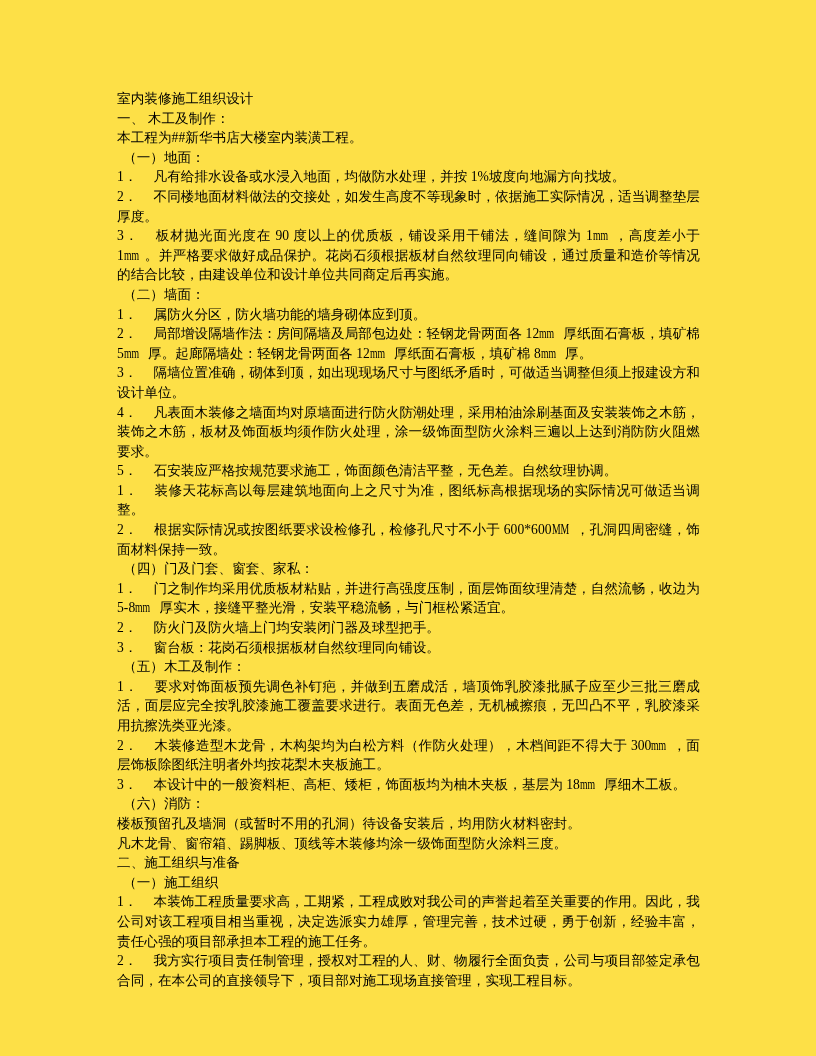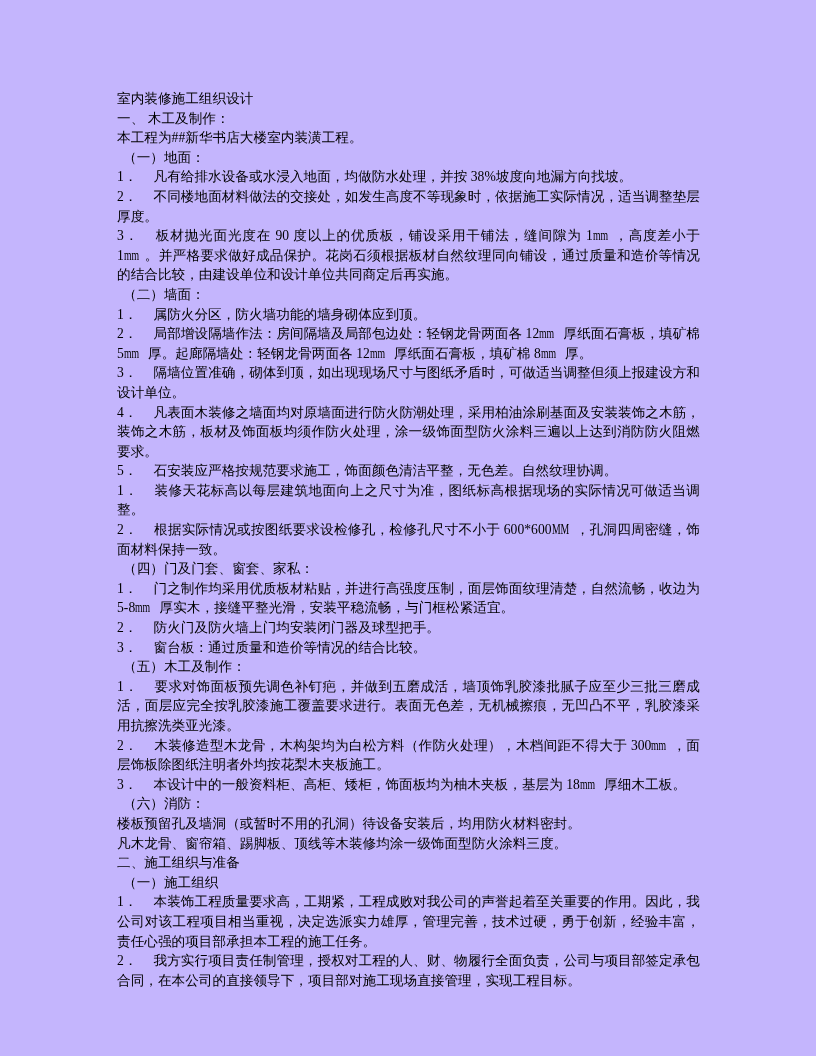--- a/index.html
+++ b/index.html
@@ -12,21 +12,21 @@
     width: 816px;
     height: 1056px;
     overflow: hidden;
     font-family: "Liberation Serif", "DejaVu Serif", serif;
     color: #000000;
   }
   .page {
     position: relative;
     width: 816px;
     height: 1056px;
-    background: #c4b5fd;
+    background: #fde047;
     box-sizing: border-box;
   }
   .doc-body {
     position: absolute;
     left: 117px;
     top: 89px;
     width: 583px;
   }
   .line {
     font-size: 13.6px;
@@ -79,35 +79,35 @@
 </style>
 </head>
 <body>
 
 <div class="page">
   <div class="doc-body" id="doc-body">
       <div class="line title">室内装修施工组织设计</div>
       <div class="line heading1">一、 木工及制作：</div>
       <div class="line plain">本工程为##新华书店大楼室内装潢工程。</div>
       <div class="line subheading">（一）地面：</div>
-      <div class="line numbered"><span class="num">1．</span><span class="num-gap"></span><span>凡有给排水设备或水浸入地面，均做防水处理，并按 38%坡度向地漏方向找坡。</span></div>
+      <div class="line numbered"><span class="num">1．</span><span class="num-gap"></span><span>凡有给排水设备或水浸入地面，均做防水处理，并按 1%坡度向地漏方向找坡。</span></div>
       <div class="line numbered"><span class="num">2．</span><span class="num-gap"></span><span>不同楼地面材料做法的交接处，如发生高度不等现象时，依据施工实际情况，适当调整垫层厚度。</span></div>
       <div class="line numbered"><span class="num">3．</span><span class="num-gap"></span><span>板材抛光面光度在 90 度以上的优质板，铺设采用干铺法，缝间隙为 <span class="nowrap-unit">1<span class="unit">mm</span></span>，高度差小于 <span class="nowrap-unit">1<span class="unit">mm</span></span>。并严格要求做好成品保护。花岗石须根据板材自然纹理同向铺设，通过质量和造价等情况的结合比较，由建设单位和设计单位共同商定后再实施。</span></div>
       <div class="line subheading">（二）墙面：</div>
       <div class="line numbered"><span class="num">1．</span><span class="num-gap"></span><span>属防火分区，防火墙功能的墙身砌体应到顶。</span></div>
       <div class="line numbered"><span class="num">2．</span><span class="num-gap"></span><span>局部增设隔墙作法：房间隔墙及局部包边处：轻钢龙骨两面各 <span class="nowrap-unit">12<span class="unit">mm</span></span> 厚纸面石膏板，填矿棉 <span class="nowrap-unit">5<span class="unit">mm</span></span> 厚。起廊隔墙处：轻钢龙骨两面各 <span class="nowrap-unit">12<span class="unit">mm</span></span> 厚纸面石膏板，填矿棉 <span class="nowrap-unit">8<span class="unit">mm</span></span> 厚。</span></div>
       <div class="line numbered"><span class="num">3．</span><span class="num-gap"></span><span>隔墙位置准确，砌体到顶，如出现现场尺寸与图纸矛盾时，可做适当调整但须上报建设方和设计单位。</span></div>
       <div class="line numbered"><span class="num">4．</span><span class="num-gap"></span><span>凡表面木装修之墙面均对原墙面进行防火防潮处理，采用柏油涂刷基面及安装装饰之木筋，装饰之木筋，板材及饰面板均须作防火处理，涂一级饰面型防火涂料三遍以上达到消防防火阻燃要求。</span></div>
       <div class="line numbered"><span class="num">5．</span><span class="num-gap"></span><span>石安装应严格按规范要求施工，饰面颜色清洁平整，无色差。自然纹理协调。</span></div>
       <div class="line numbered"><span class="num">1．</span><span class="num-gap"></span><span>装修天花标高以每层建筑地面向上之尺寸为准，图纸标高根据现场的实际情况可做适当调整。</span></div>
       <div class="line numbered"><span class="num">2．</span><span class="num-gap"></span><span>根据实际情况或按图纸要求设检修孔，检修孔尺寸不小于 <span class="nowrap-unit">600*600<span class="unit">MM</span></span>，孔洞四周密缝，饰面材料保持一致。</span></div>
       <div class="line subheading">（四）门及门套、窗套、家私：</div>
       <div class="line numbered"><span class="num">1．</span><span class="num-gap"></span><span>门之制作均采用优质板材粘贴，并进行高强度压制，面层饰面纹理清楚，自然流畅，收边为 5-<span class="nowrap-unit">8<span class="unit">mm</span></span> 厚实木，接缝平整光滑，安装平稳流畅，与门框松紧适宜。</span></div>
       <div class="line numbered"><span class="num">2．</span><span class="num-gap"></span><span>防火门及防火墙上门均安装闭门器及球型把手。</span></div>
-      <div class="line numbered"><span class="num">3．</span><span class="num-gap"></span><span>窗台板：通过质量和造价等情况的结合比较。</span></div>
+      <div class="line numbered"><span class="num">3．</span><span class="num-gap"></span><span>窗台板：花岗石须根据板材自然纹理同向铺设。</span></div>
       <div class="line subheading">（五）木工及制作：</div>
       <div class="line numbered"><span class="num">1．</span><span class="num-gap"></span><span>要求对饰面板预先调色补钉疤，并做到五磨成活，墙顶饰乳胶漆批腻子应至少三批三磨成活，面层应完全按乳胶漆施工覆盖要求进行。表面无色差，无机械擦痕，无凹凸不平，乳胶漆采用抗擦洗类亚光漆。</span></div>
       <div class="line numbered"><span class="num">2．</span><span class="num-gap"></span><span>木装修造型木龙骨，木构架均为白松方料（作防火处理），木档间距不得大于 <span class="nowrap-unit">300<span class="unit">mm</span></span>，面层饰板除图纸注明者外均按花梨木夹板施工。</span></div>
       <div class="line numbered"><span class="num">3．</span><span class="num-gap"></span><span>本设计中的一般资料柜、高柜、矮柜，饰面板均为柚木夹板，基层为 <span class="nowrap-unit">18<span class="unit">mm</span></span> 厚细木工板。</span></div>
       <div class="line subheading">（六）消防：</div>
       <div class="line plain">楼板预留孔及墙洞（或暂时不用的孔洞）待设备安装后，均用防火材料密封。</div>
       <div class="line plain">凡木龙骨、窗帘箱、踢脚板、顶线等木装修均涂一级饰面型防火涂料三度。</div>
       <div class="line heading1">二、施工组织与准备</div>
       <div class="line subheading">（一）施工组织</div>
       <div class="line numbered"><span class="num">1．</span><span class="num-gap"></span><span>本装饰工程质量要求高，工期紧，工程成败对我公司的声誉起着至关重要的作用。因此，我公司对该工程项目相当重视，决定选派实力雄厚，管理完善，技术过硬，勇于创新，经验丰富，责任心强的项目部承担本工程的施工任务。</span></div>

